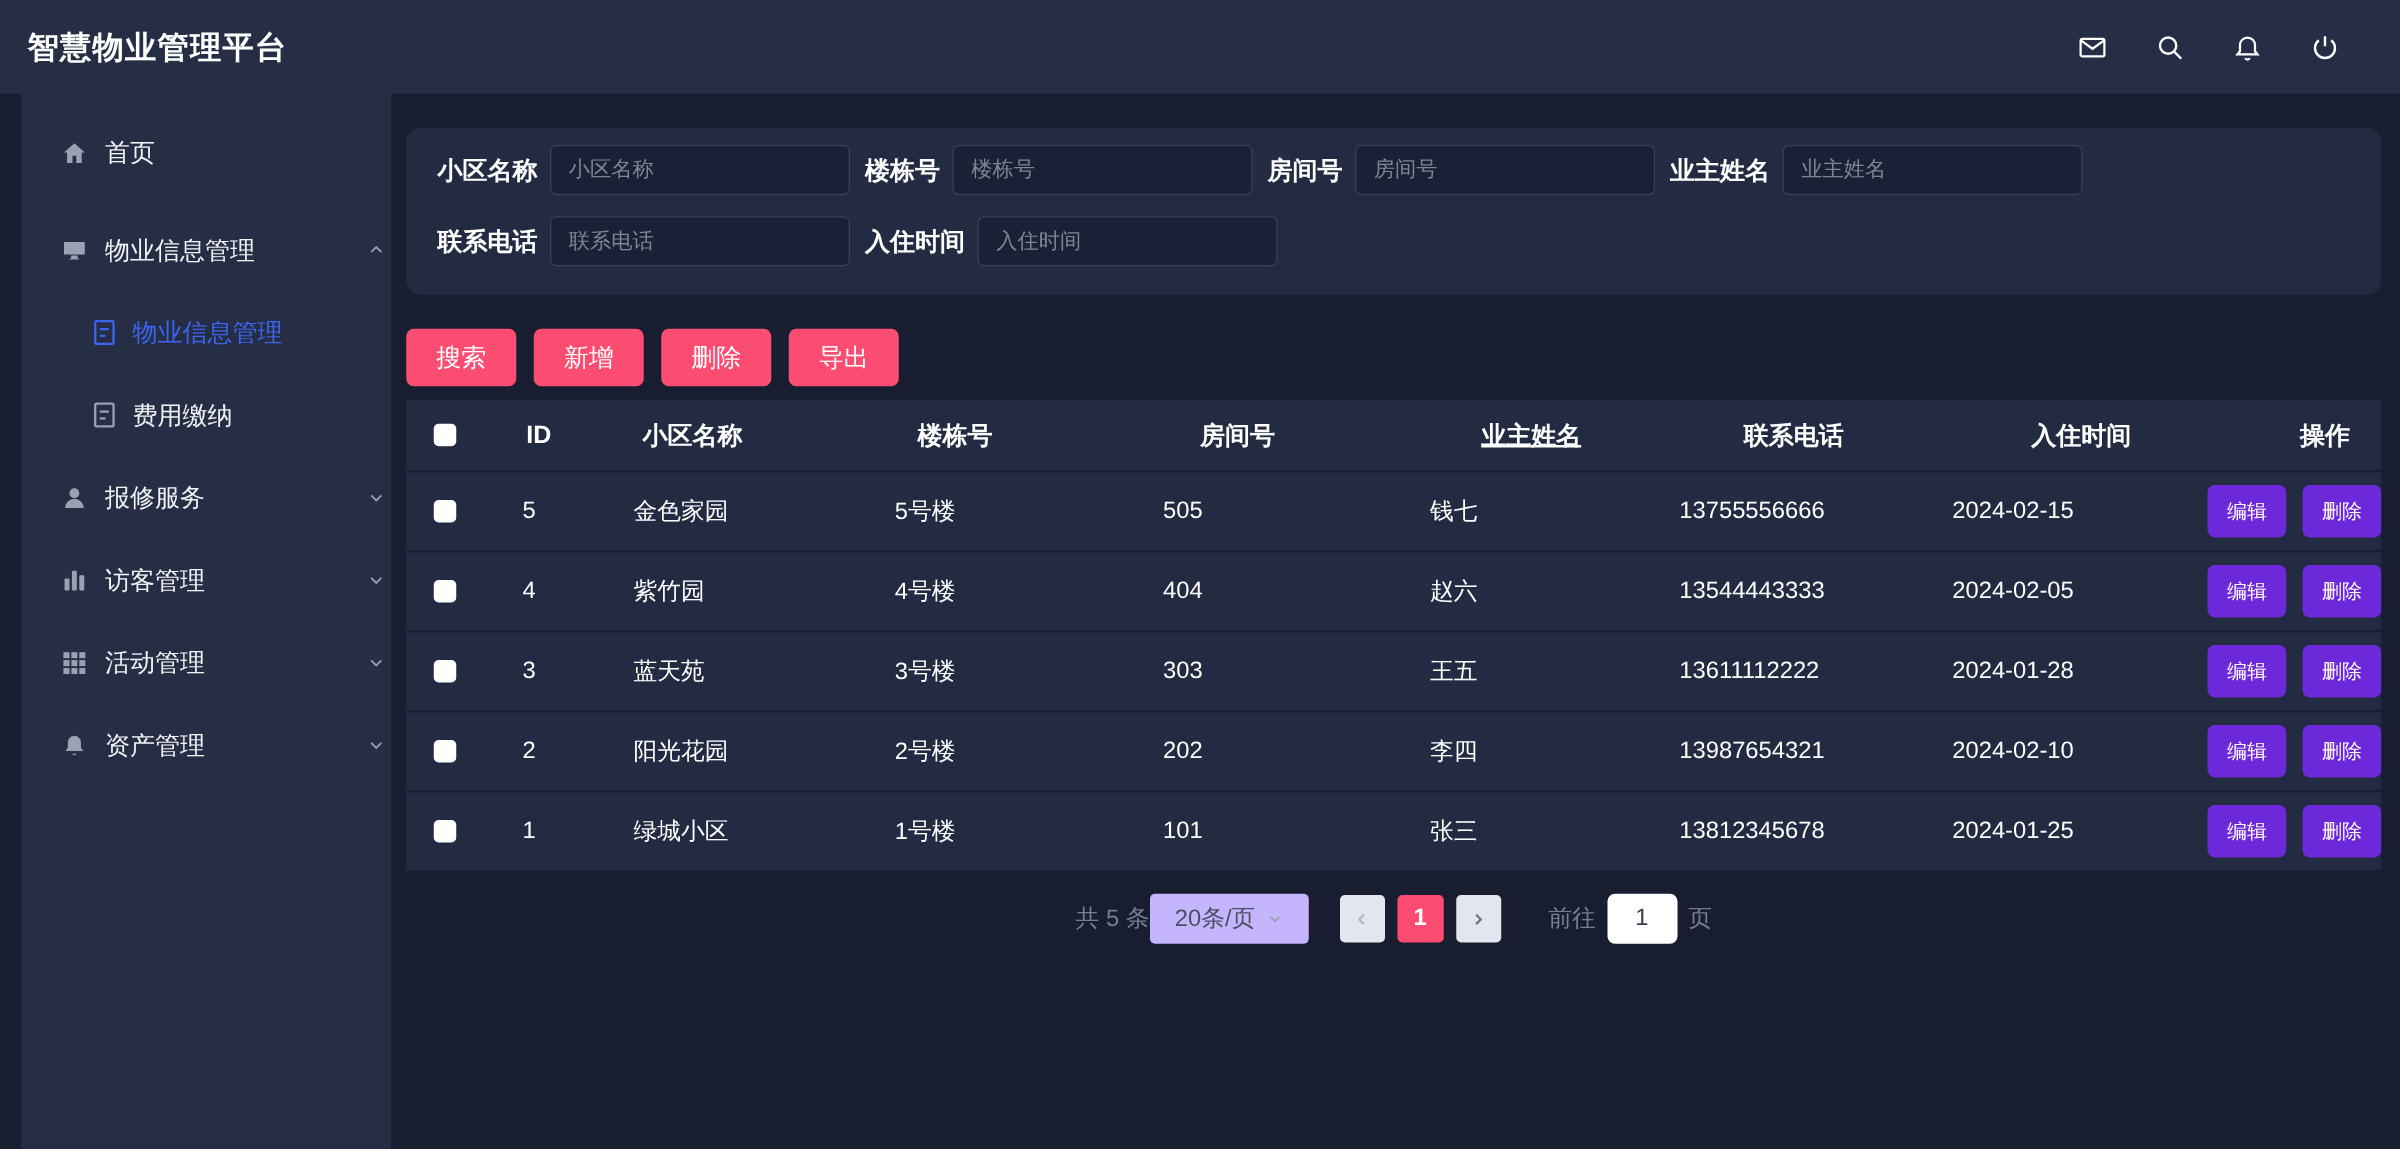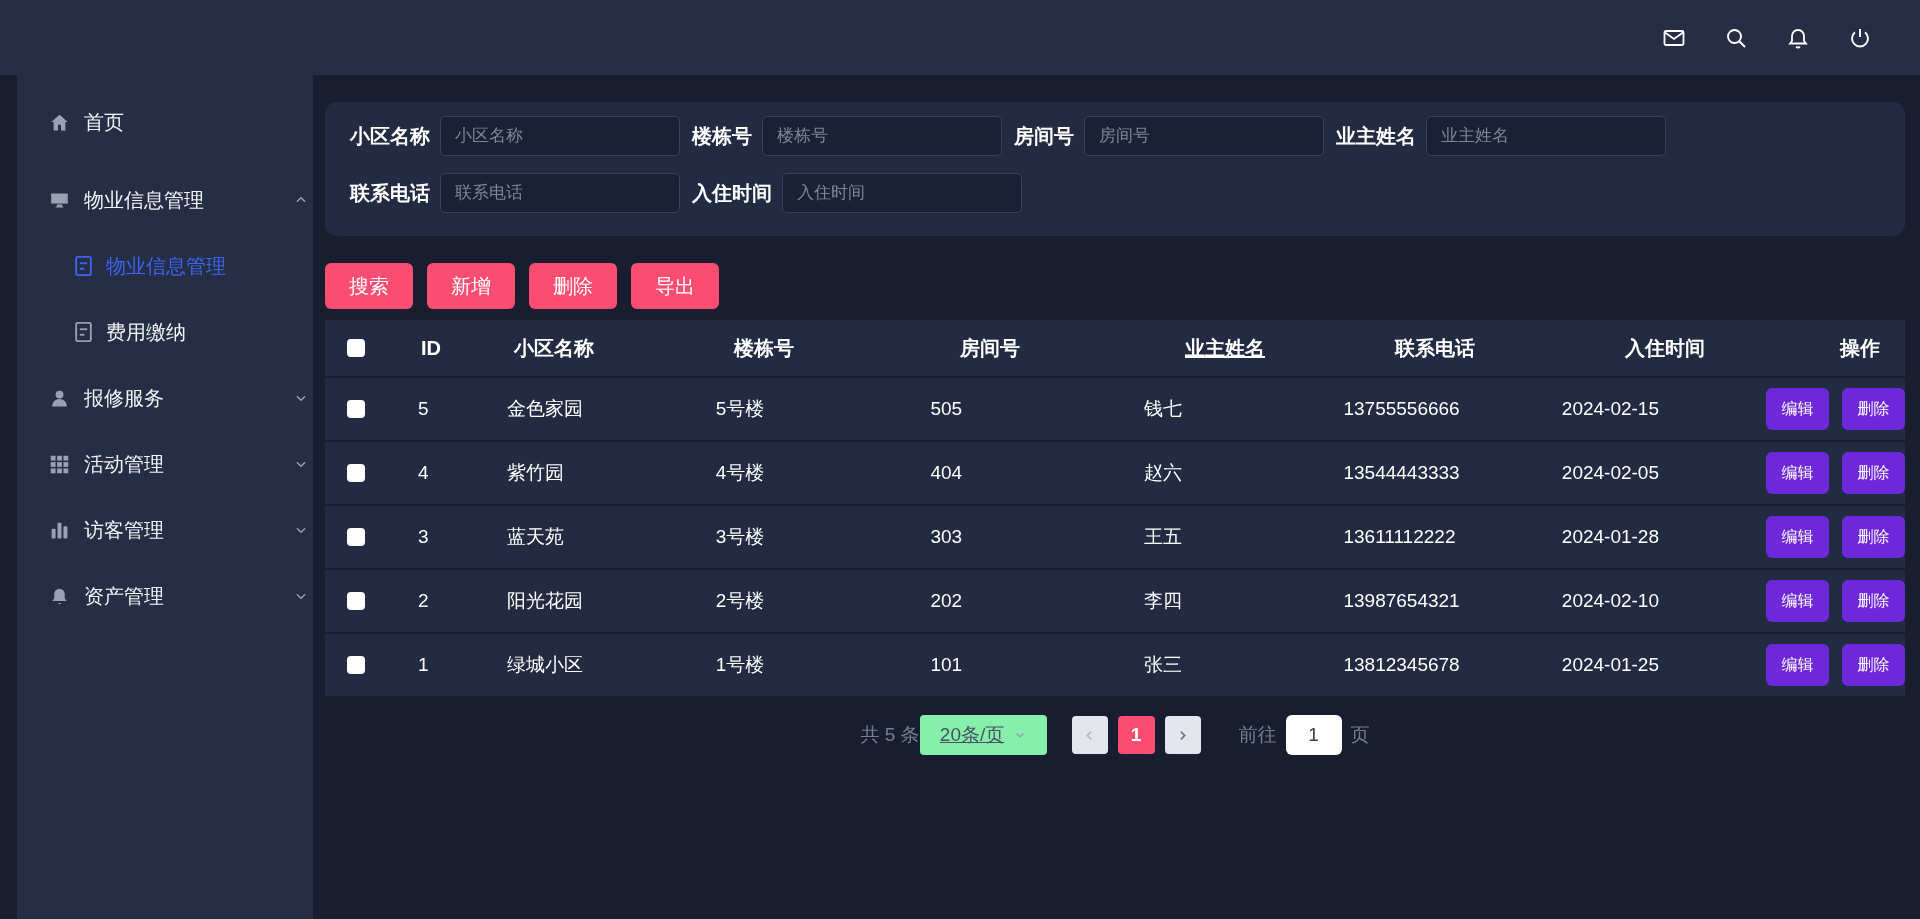--- a/index.html
+++ b/index.html
@@ -66,40 +66,41 @@
   .c8 { flex:1; display:flex; gap:13px; }
   .underline { text-decoration:underline; }
   .checkbox { width:18px; height:18px; background:#fff; border-radius:4px; cursor:pointer; }
   .mini-btn { height:42px; width:63px; background:#6d28d9; color:#fff; border:none;
     border-radius:6px; font-size:16px; cursor:pointer; font-family:Liberation Sans, sans-serif; }
 
   
   .pager { margin-top:18px; display:flex; align-items:center; justify-content:center;
     height:42px; font-size:19px; color:#757e92; width:1580px; }
   .pager .total { }
-  .page-size { width:127px; height:40px; background:#86efac; border-radius:4px; color:#4a5164;
-    display:flex; align-items:center; justify-content:center; gap:10px; cursor:pointer;text-decoration:underline; }
+  .page-size { width:127px; height:40px; background:#c4b5fd; border-radius:4px; color:#4a5164;
+    display:flex; align-items:center; justify-content:center; gap:10px; cursor:pointer; }
   .page-size .chev { width:12px; height:12px; color:#9aa0ae; display:flex; }
   .nav-btn { width:36px; height:38px; border-radius:4px; background:#e3e6ed;
     display:flex; align-items:center; justify-content:center; cursor:pointer; }
   .nav-btn svg { width:13px; height:13px; }
   .nav-btn.prev { margin-left:25px; color:#b3b9c6; }
   .nav-btn.next { color:#6e7587; }
   .page-num { width:37px; height:38px; border-radius:4px; background:#fb4d72; color:#fff;
     font-weight:bold; display:flex; align-items:center; justify-content:center;
     margin:0 10px; cursor:pointer; }
   .goto-label { margin-left:38px; }
   .goto-input { width:56px; height:40px; background:#fff; border:none; border-radius:6px;
     text-align:center; font-size:19px; color:#3a4052; margin:0 9px; outline:none;
     font-family:"Liberation Sans", sans-serif; }
 </style>
 </head>
 <body>
 
 <div class="header">
+  <div class="app-title">智慧物业管理平台</div>
   <div class="header-icons">
     <span class="hicon">
       <svg viewBox="0 0 24 24" fill="none" stroke="currentColor" stroke-width="1.8">
           <rect x="2.5" y="5" width="19" height="14" rx="1.5"></rect>
           <path d="M3 6.5l9 6.5 9-6.5"></path>
         </svg>
     </span>
     <span class="hicon">
       <svg viewBox="0 0 24 24" fill="none" stroke="currentColor" stroke-width="1.9">
           <circle cx="10.5" cy="10.5" r="6.5"></circle>
@@ -169,20 +170,36 @@
   </div>
 
   <div class="menu-item">
     <span class="micon">
       <svg viewBox="0 0 24 24" fill="currentColor">
           <circle cx="12" cy="7.5" r="4.5"></circle>
           <path d="M3.5 21a8.5 8.5 0 0 1 17 0z"></path>
         </svg>
     </span>
     <span>报修服务</span>
+    <span class="chev">
+      <svg viewBox="0 0 24 24" fill="none" stroke="currentColor" stroke-width="2.4">
+          <polyline points="5,9 12,16 19,9"></polyline>
+        </svg>
+    </span>
+  </div>
+
+  <div class="menu-item">
+    <span class="micon">
+      <svg viewBox="0 0 24 24" fill="currentColor">
+          <rect x="3" y="10" width="4.5" height="11" rx="1"></rect>
+          <rect x="9.75" y="3" width="4.5" height="18" rx="1"></rect>
+          <rect x="16.5" y="7" width="4.5" height="14" rx="1"></rect>
+        </svg>
+    </span>
+    <span>访客管理</span>
     <span class="chev">
       <svg viewBox="0 0 24 24" fill="none" stroke="currentColor" stroke-width="2.4">
           <polyline points="5,9 12,16 19,9"></polyline>
         </svg>
     </span>
   </div>
 
   <div class="menu-item">
     <span class="micon">
       <svg viewBox="0 0 24 24" fill="currentColor">
@@ -191,36 +208,20 @@
           <rect x="16.5" y="2" width="5.5" height="5.5"></rect>
           <rect x="2" y="9.25" width="5.5" height="5.5"></rect>
           <rect x="9.25" y="9.25" width="5.5" height="5.5"></rect>
           <rect x="16.5" y="9.25" width="5.5" height="5.5"></rect>
           <rect x="2" y="16.5" width="5.5" height="5.5"></rect>
           <rect x="9.25" y="16.5" width="5.5" height="5.5"></rect>
           <rect x="16.5" y="16.5" width="5.5" height="5.5"></rect>
         </svg>
     </span>
     <span>活动管理</span>
-    <span class="chev">
-      <svg viewBox="0 0 24 24" fill="none" stroke="currentColor" stroke-width="2.4">
-          <polyline points="5,9 12,16 19,9"></polyline>
-        </svg>
-    </span>
-  </div>
-
-  <div class="menu-item">
-    <span class="micon">
-      <svg viewBox="0 0 24 24" fill="currentColor">
-          <rect x="3" y="10" width="4.5" height="11" rx="1"></rect>
-          <rect x="9.75" y="3" width="4.5" height="18" rx="1"></rect>
-          <rect x="16.5" y="7" width="4.5" height="14" rx="1"></rect>
-        </svg>
-    </span>
-    <span>访客管理</span>
     <span class="chev">
       <svg viewBox="0 0 24 24" fill="none" stroke="currentColor" stroke-width="2.4">
           <polyline points="5,9 12,16 19,9"></polyline>
         </svg>
     </span>
   </div>
 
   <div class="menu-item">
     <span class="micon">
       <svg viewBox="0 0 24 24" fill="currentColor">

